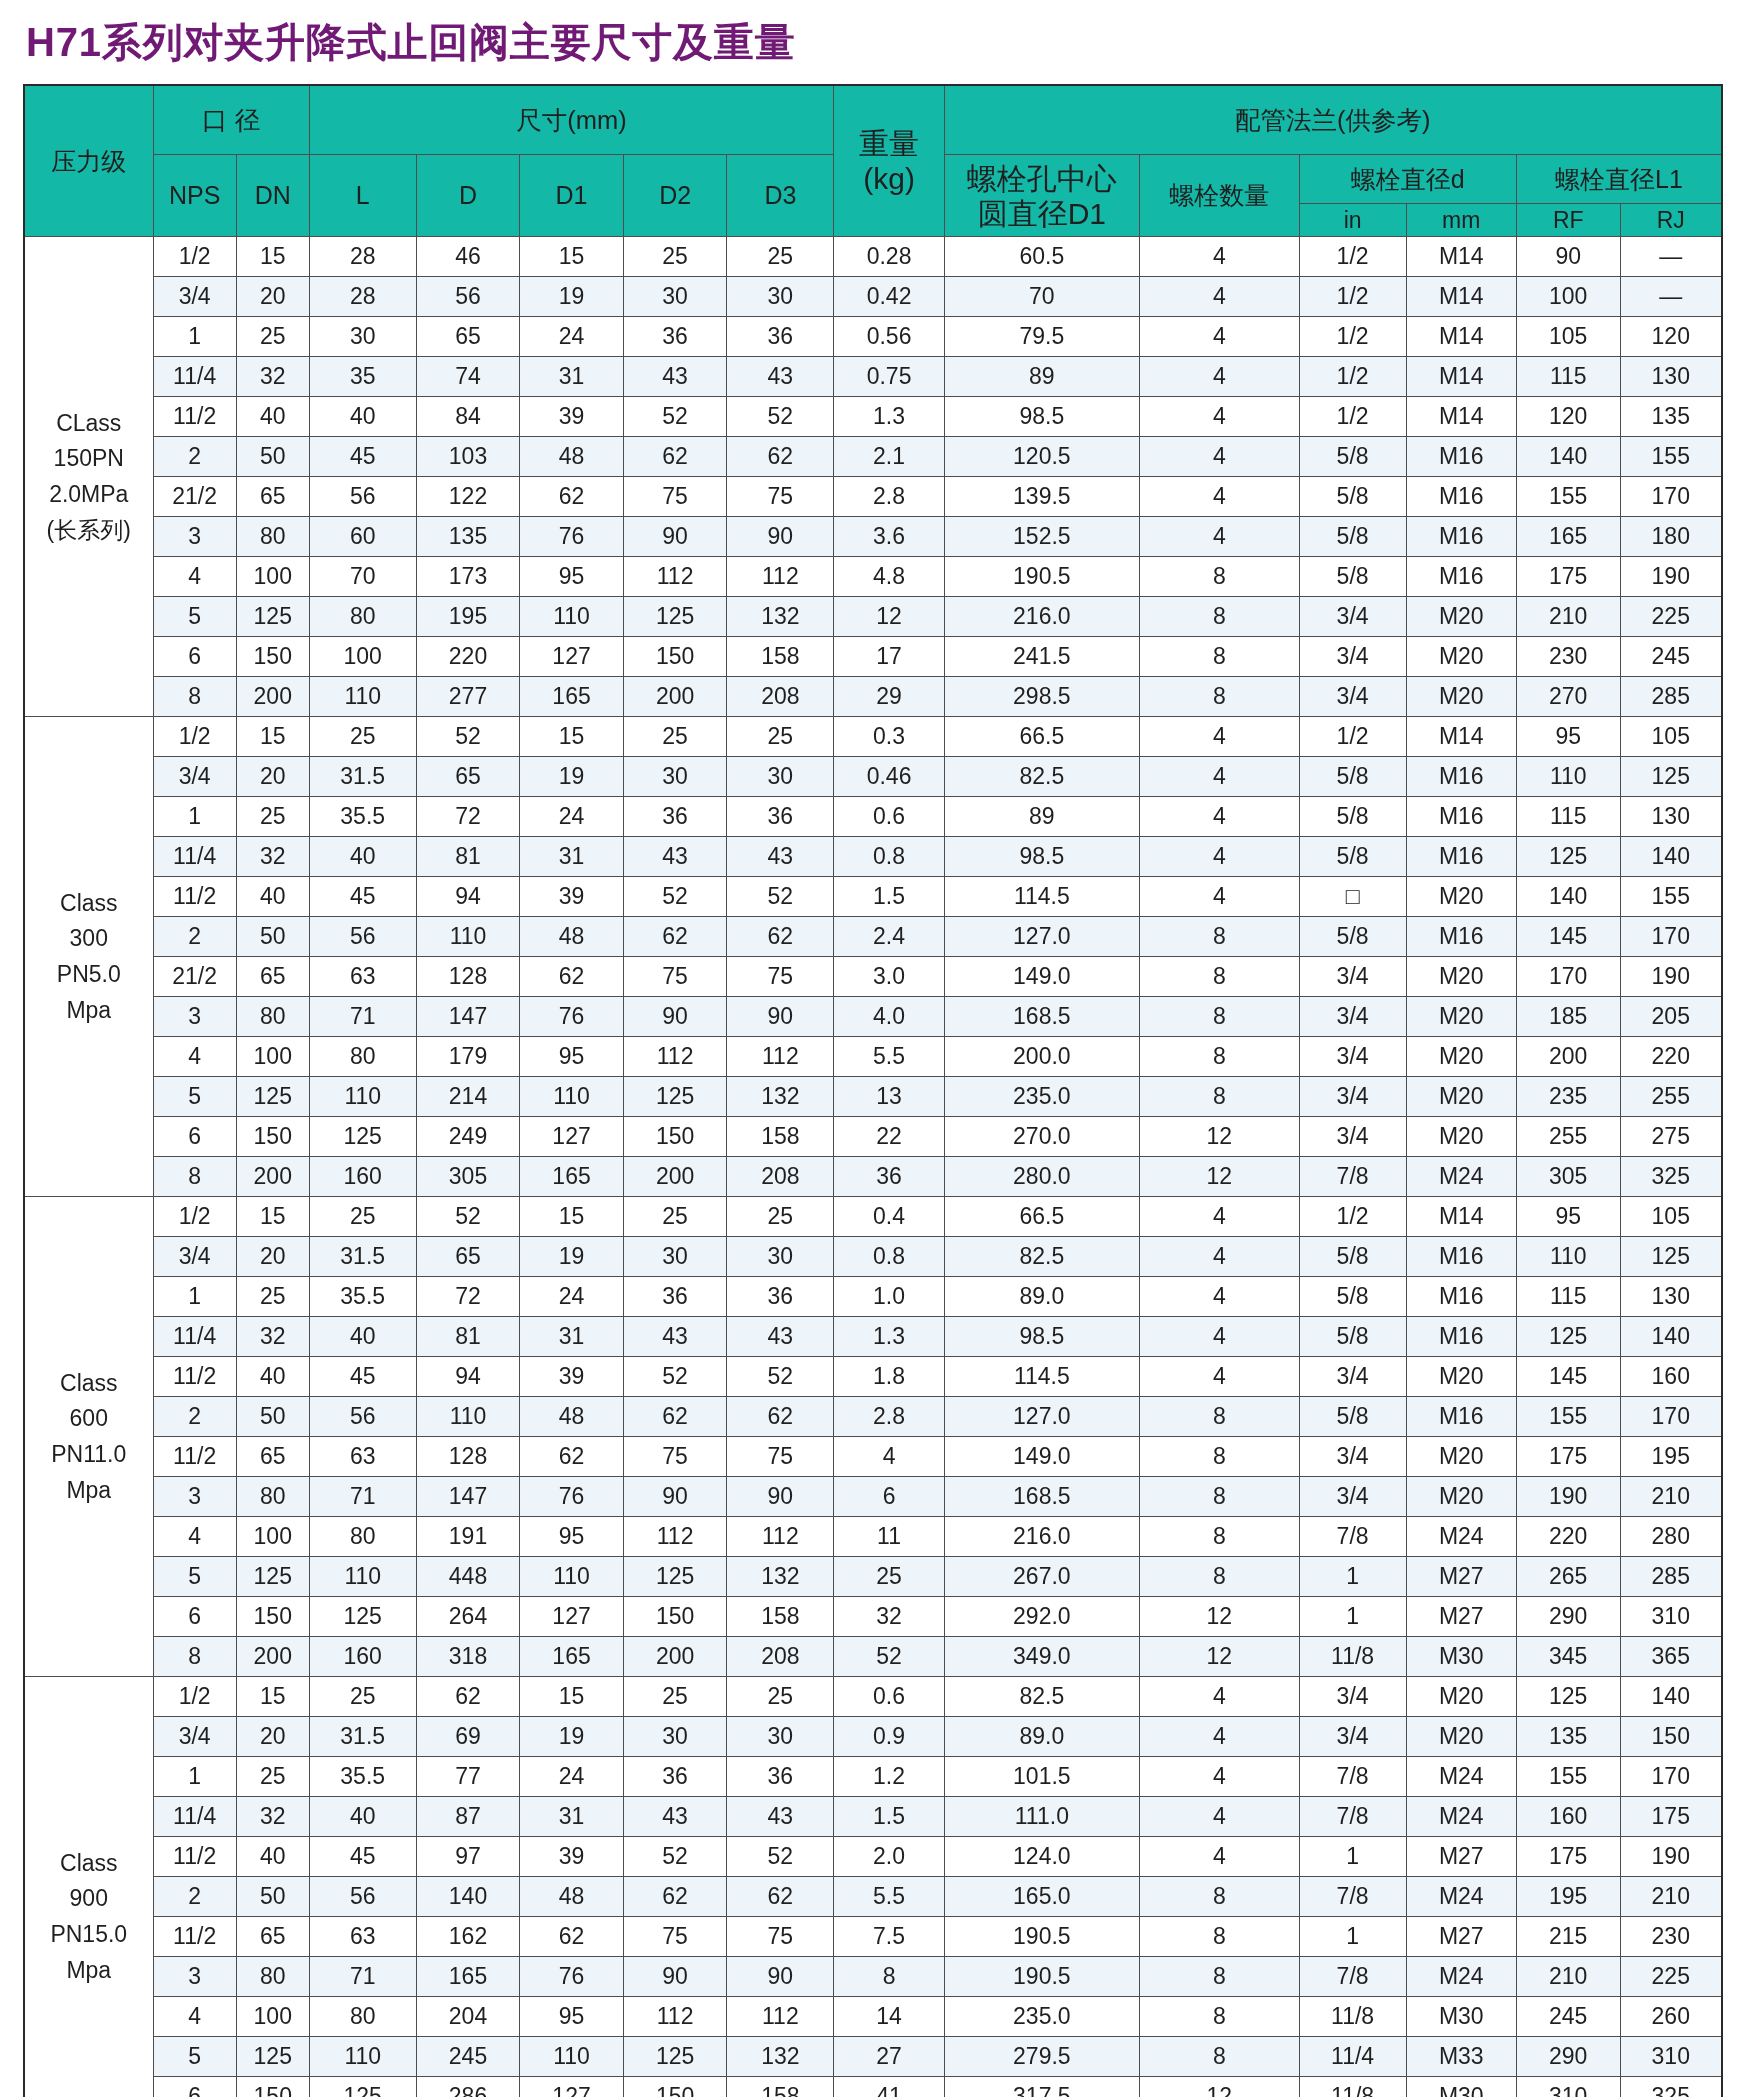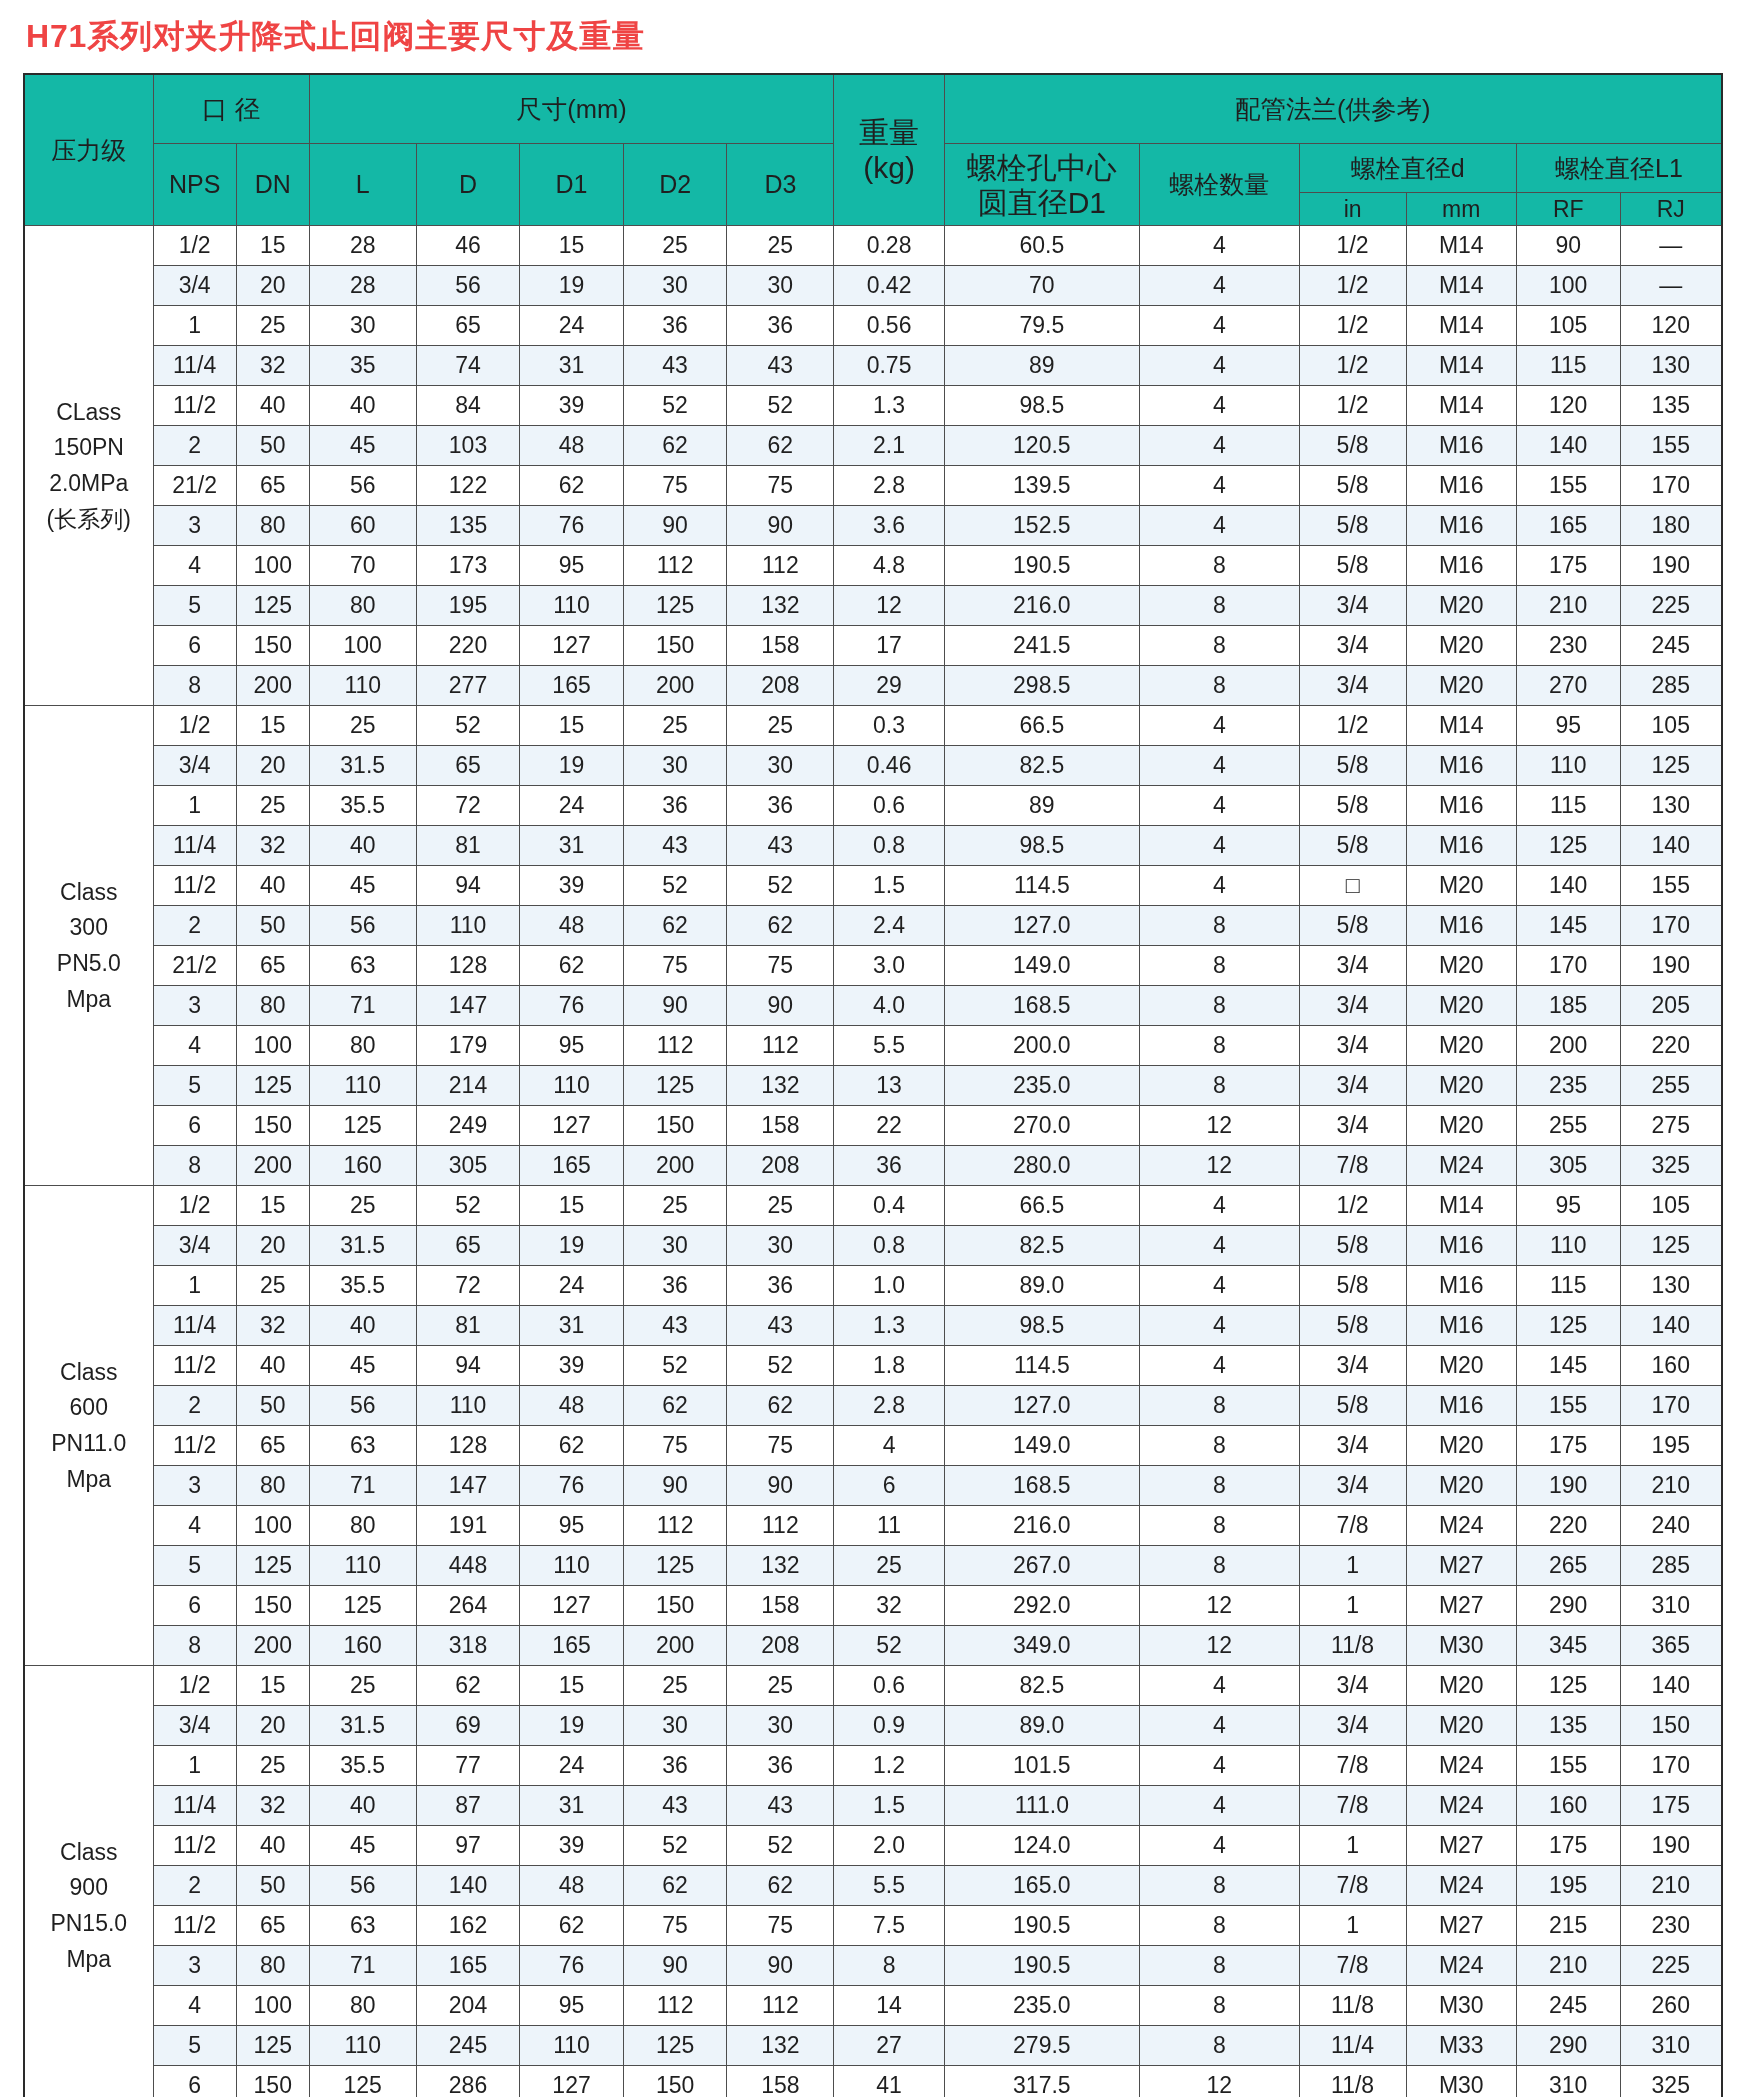--- a/index.html
+++ b/index.html
@@ -9,25 +9,25 @@
     font-family: "Liberation Sans", "DejaVu Sans", sans-serif;
     color: #1f1f1f;
   }
   .page {
     width: 1746px;
     box-sizing: border-box;
     padding: 10.8px 23px 18.5px 23px;
     background: #ffffff;
   }
   .doc-title {
-    font-size: 32px;
+    font-size: 40px;
     font-weight: bold;
     margin: 4.6px 0 14px 3.1px;
     letter-spacing: 0.8px;
-    color: #ef4444;
+    color: #701a75;
   }
   table.spec {
     width: 100%;
     border-collapse: collapse;
     table-layout: fixed;
     border: 2.3px solid #2a2a2a;
   }
   table.spec th, table.spec td {
     border: 0.8px solid #4d4d4d;
     text-align: center;
@@ -660,21 +660,21 @@
           <td>191</td>
           <td>95</td>
           <td>112</td>
           <td>112</td>
           <td>11</td>
           <td>216.0</td>
           <td>8</td>
           <td>7/8</td>
           <td>M24</td>
           <td>220</td>
-          <td>240</td>
+          <td>280</td>
         </tr>
         <tr class="alt">
           <td>5</td>
           <td>125</td>
           <td>110</td>
           <td>448</td>
           <td>110</td>
           <td>125</td>
           <td>132</td>
           <td>25</td>

